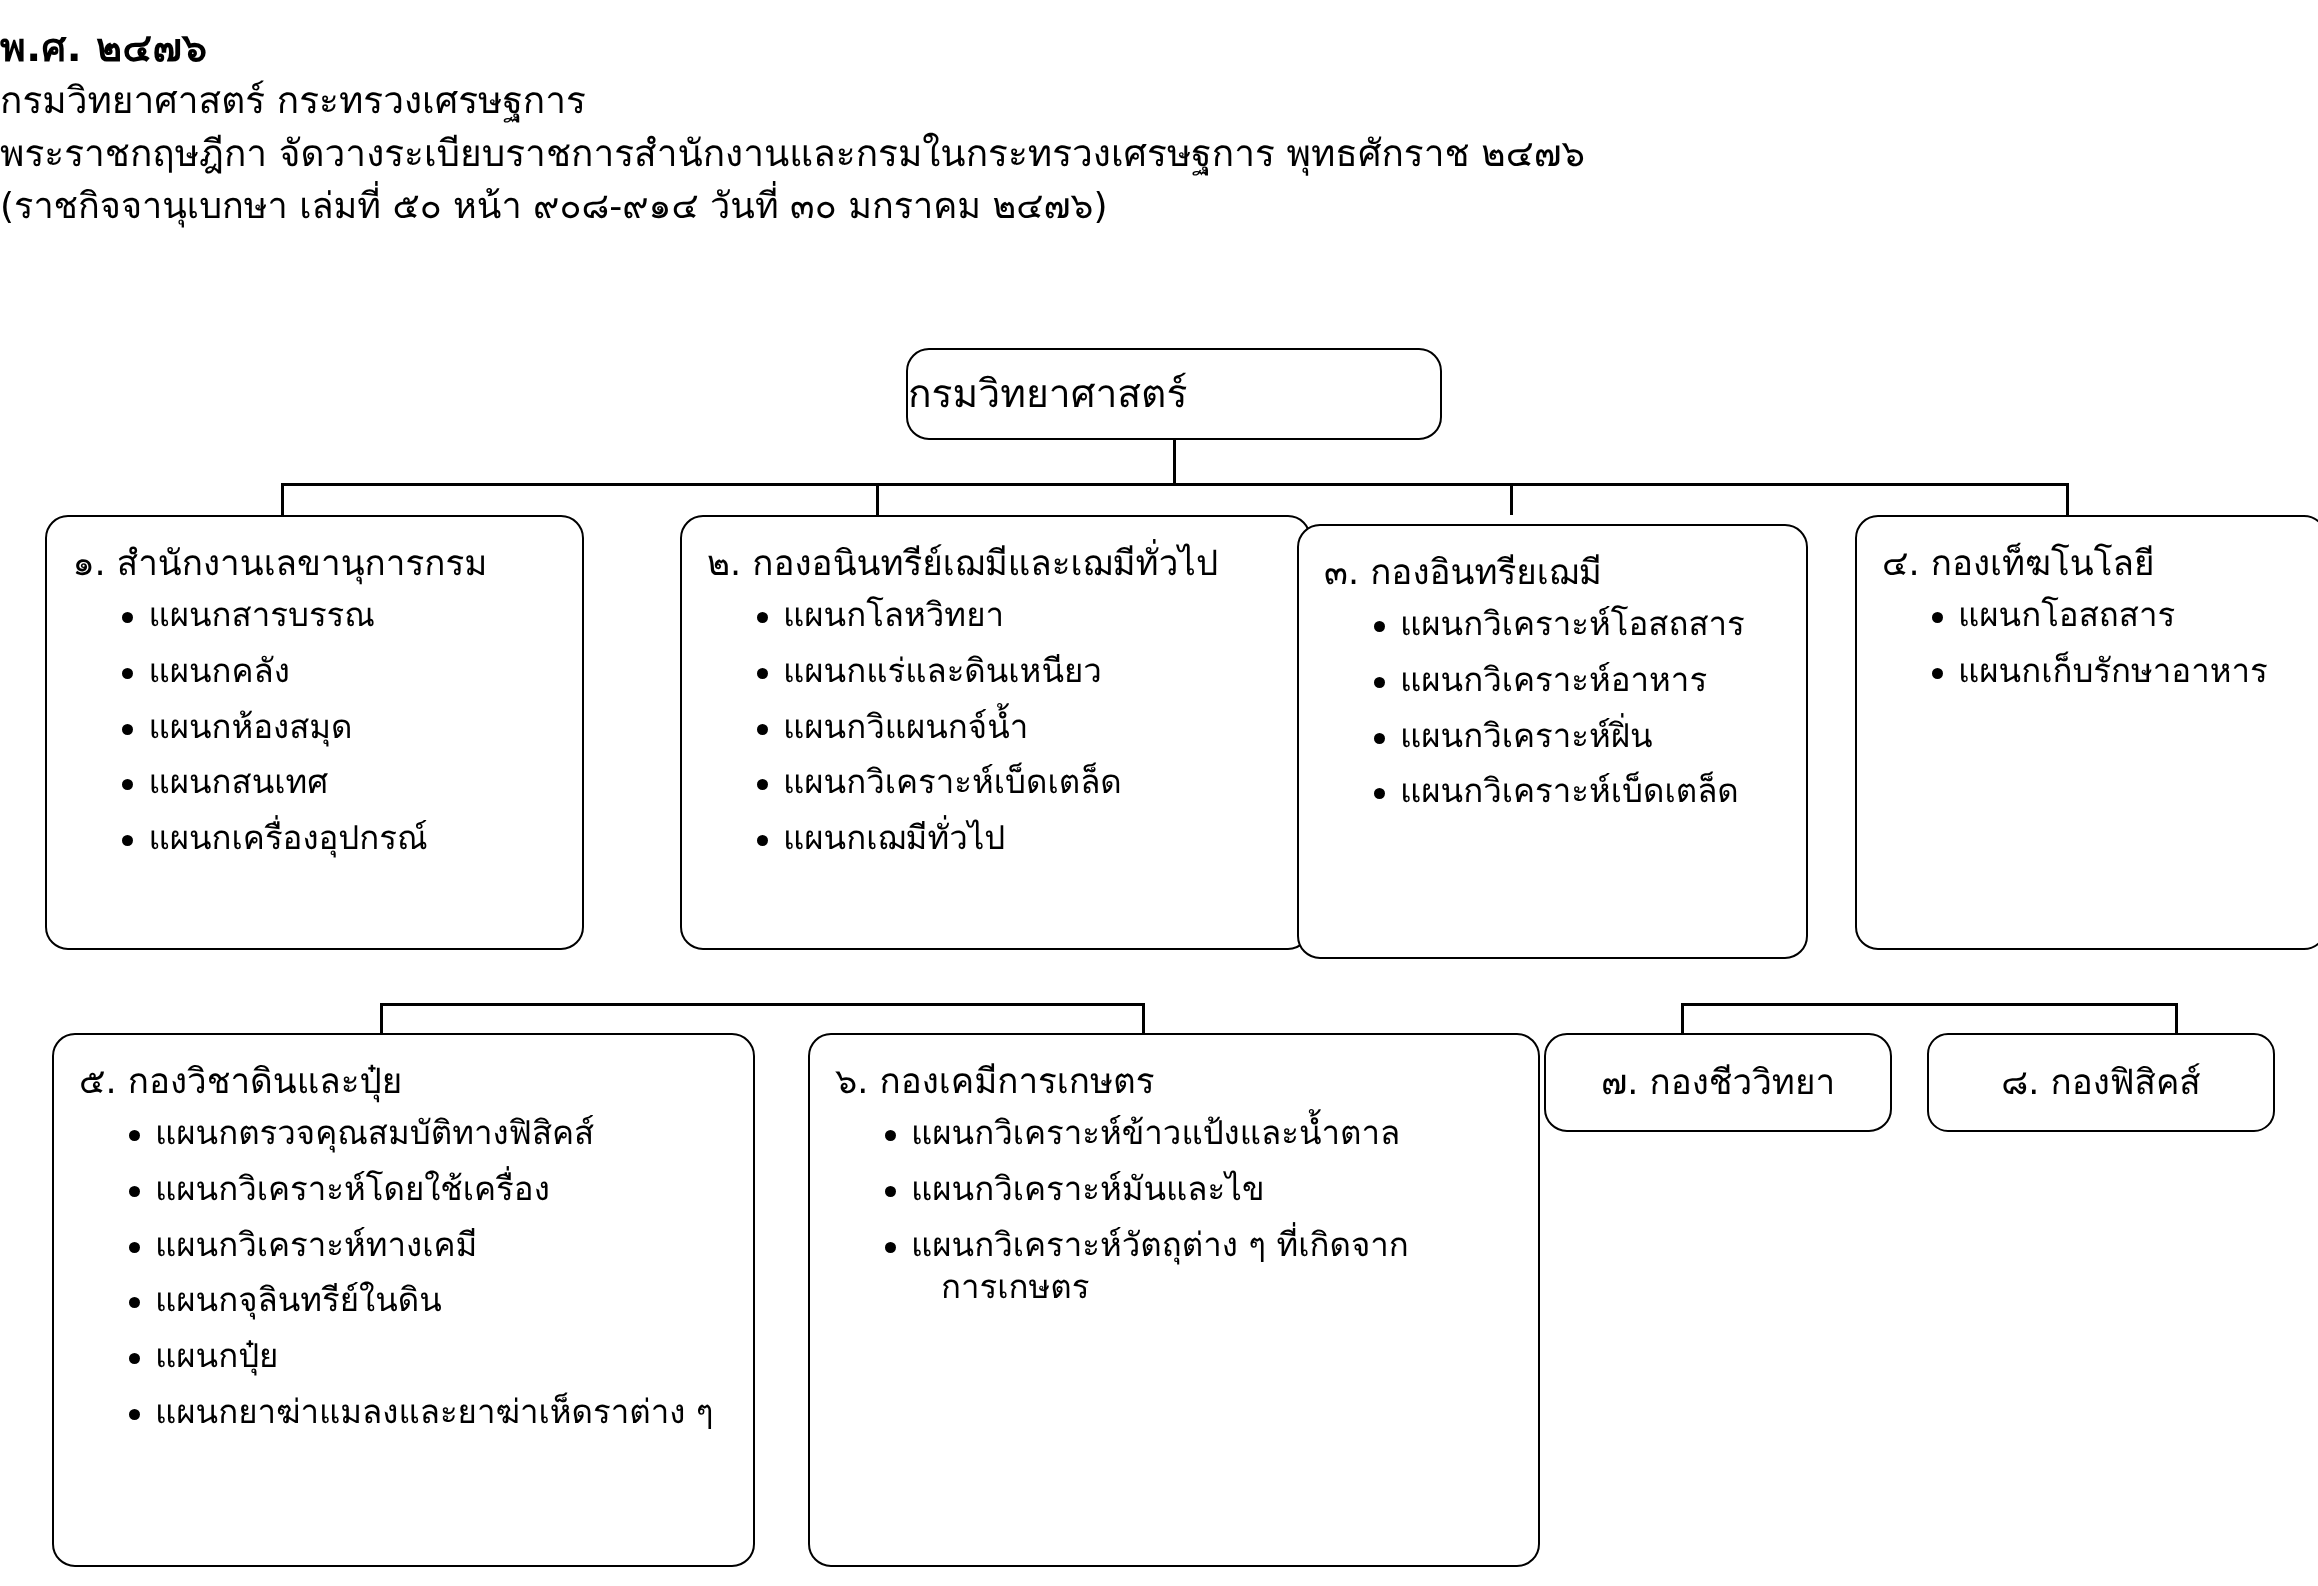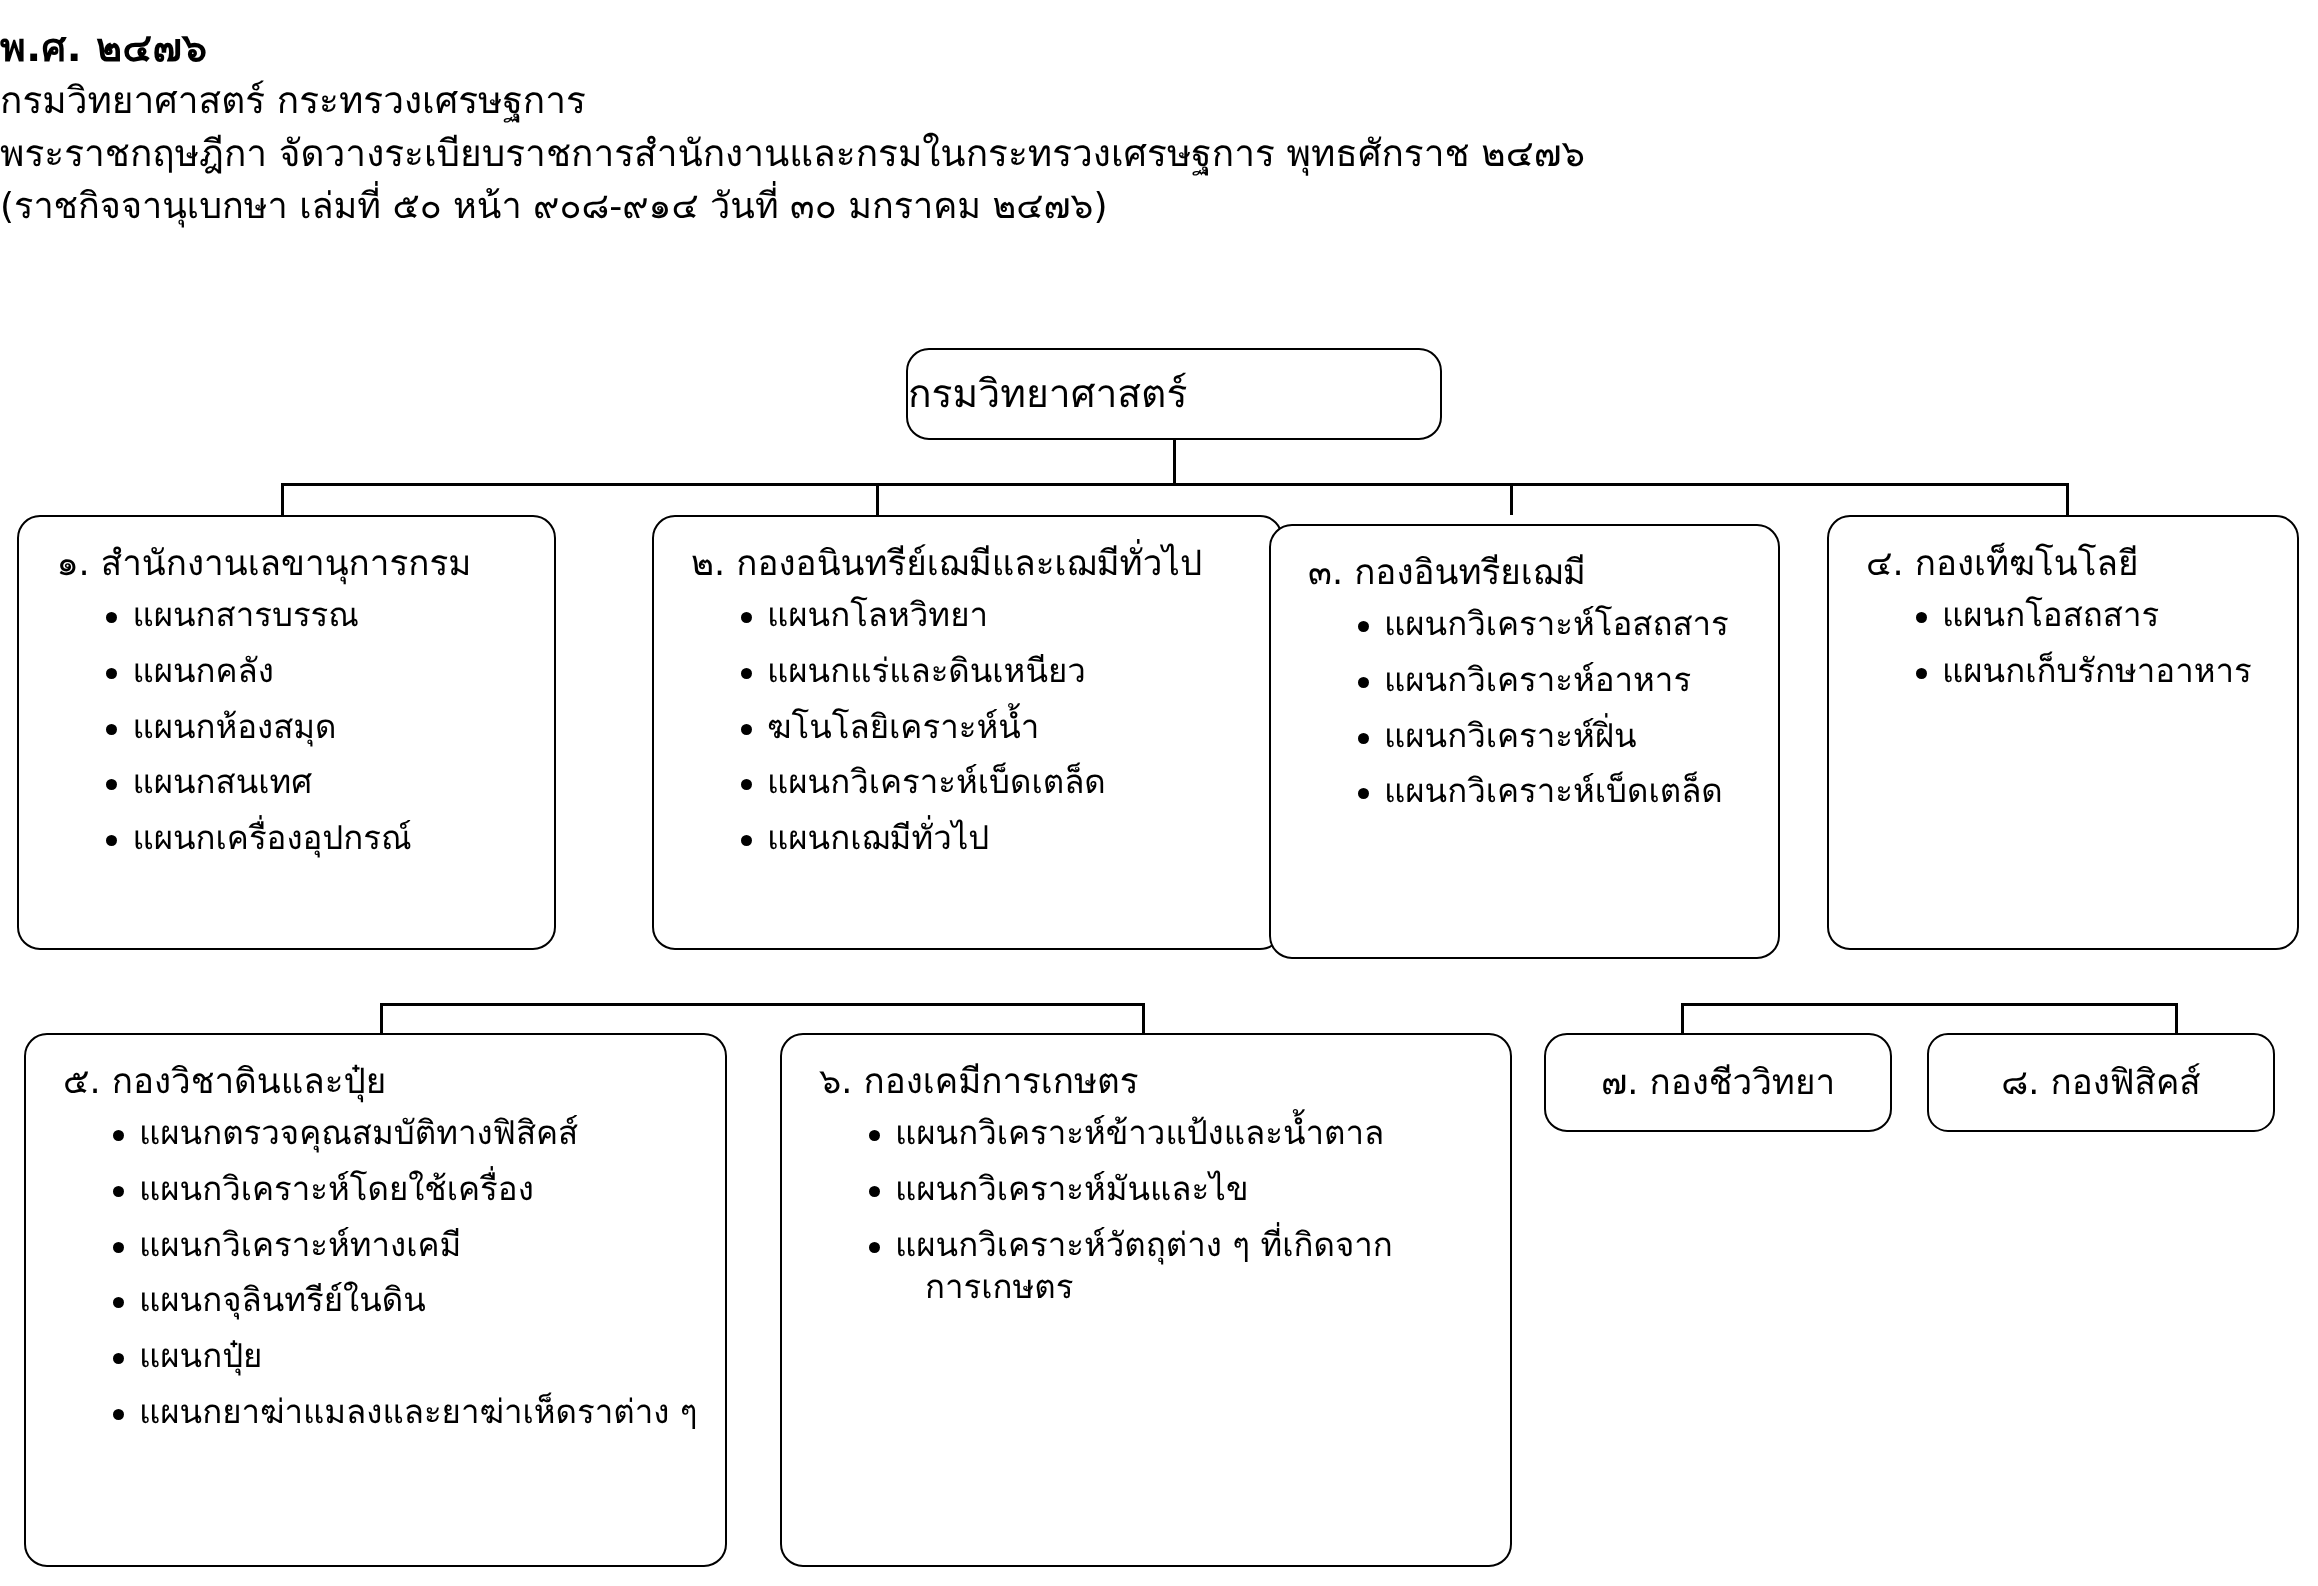--- a/index.html
+++ b/index.html
@@ -66,21 +66,22 @@
   }
   .box.root .title {
     font-size: 39px;
   }
   .box.leaf {
     display: flex;
     align-items: center;
     justify-content: center;
   }
   .box.dept {
-    padding: 24px 17px 15px 28px;
+    padding: 24px 17px 15px 16px;
+    margin-left: 28px;
   }
   .box.dept .title {
     padding-left: 9px;
     margin-bottom: 8px;
   }
   ul.sections {
     list-style: none;
     margin: 0;
     padding: 0 0 0 56px;
   }
@@ -145,21 +146,21 @@
       <li>แผนกสนเทศ</li>
       <li>แผนกเครื่องอุปกรณ์</li>
     </ul>
   </div>
 
   <div class="box dept" style="left:652px; top:515px; width:631px; height:435px;">
     <span class="title">๒. กองอนินทรีย์เฌมีและเฌมีทั่วไป</span>
     <ul class="sections">
       <li>แผนกโลหวิทยา</li>
       <li>แผนกแร่และดินเหนียว</li>
-      <li>ฆโนโลยิเคราะห์น้ำ</li>
+      <li>แผนกวิแผนกจ์น้ำ</li>
       <li>แผนกวิเคราะห์เบ็ดเตล็ด</li>
       <li>แผนกเฌมีทั่วไป</li>
     </ul>
   </div>
 
   <div class="box dept" style="left:1269px; top:524px; width:511px; height:435px;">
     <span class="title">๓. กองอินทรียเฌมี</span>
     <ul class="sections">
       <li>แผนกวิเคราะห์โอสถสาร</li>
       <li>แผนกวิเคราะห์อาหาร</li>

